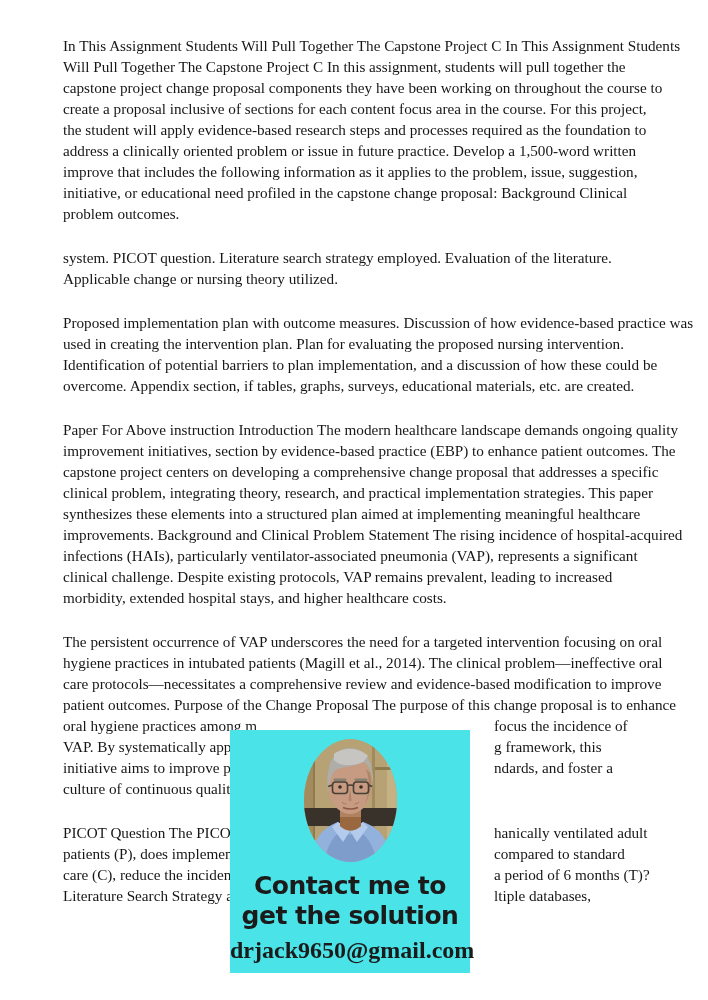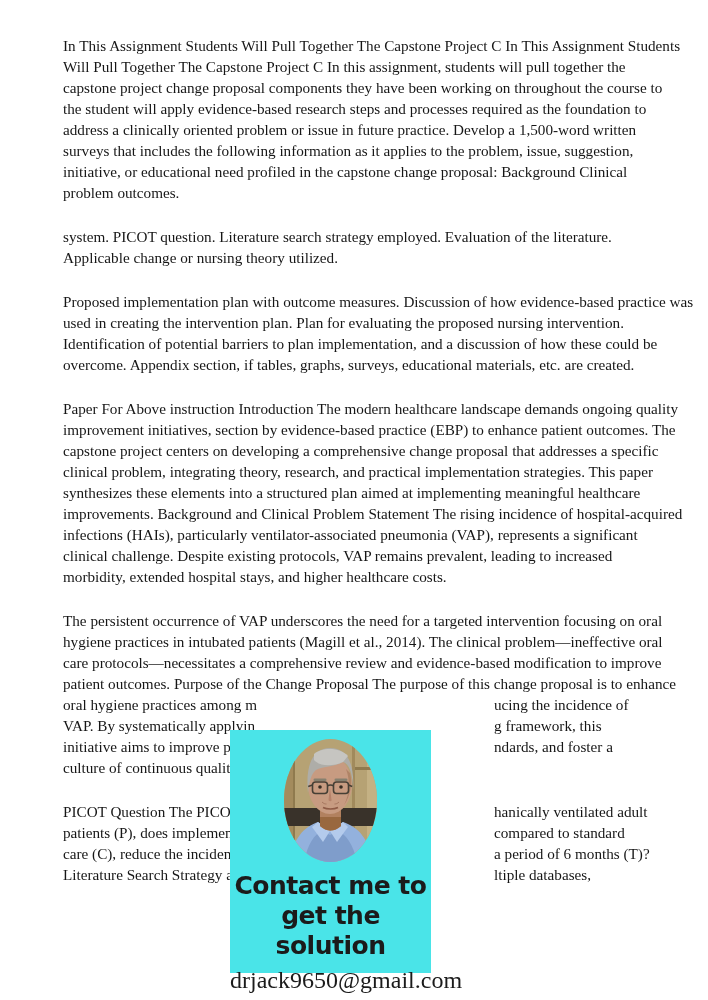--- a/index.html
+++ b/index.html
@@ -35,21 +35,21 @@
   .frag-right {
     position: absolute;
     left: 431px;
     top: 0;
   }
   
   .overlay {
     position: absolute;
     left: 230px;
     top: 730px;
-    width: 201px;
+    width: 240px;
     height: 243px;
     z-index: 5;
     text-align: center;
   }
   .photo-oval {
     width: 93px;
     height: 123px;
     margin: 9px auto 0 auto;
     border-radius: 50%;
     overflow: hidden;
@@ -58,39 +58,40 @@
   .contact-line {
     font-family: "DejaVu Sans", sans-serif;
     font-weight: bold;
     font-size: 25px;
     line-height: 30px;
     letter-spacing: -0.5px;
   }
   .contact-line.first { margin-top: 9px; }
   .contact-email {
     font-family: "Liberation Serif", serif;
-    font-weight: normal;
+    font-weight: bold;
     font-size: 24px;
     line-height: 32px;
     margin-top: 3px;
   }
 </style>
 </head>
 <body>
 
 <div class="page" style="background: rgb(255, 255, 255);">
 
   <div class="doc" style="color: rgb(22, 22, 22);">
       <div class="para">
         <div class="line">In This Assignment Students Will Pull Together The Capstone Project C In This Assignment Students</div>
         <div class="line">Will Pull Together The Capstone Project C In this assignment, students will pull together the</div>
         <div class="line">capstone project change proposal components they have been working on throughout the course to</div>
+        <div class="line">create a proposal inclusive of sections for each content focus area in the course. For this project,</div>
         <div class="line">the student will apply evidence-based research steps and processes required as the foundation to</div>
         <div class="line">address a clinically oriented problem or issue in future practice. Develop a 1,500-word written</div>
-        <div class="line">surveys that includes the following information as it applies to the problem, issue, suggestion,</div>
+        <div class="line">improve that includes the following information as it applies to the problem, issue, suggestion,</div>
         <div class="line">initiative, or educational need profiled in the capstone change proposal: Background Clinical</div>
         <div class="line">problem outcomes.</div>
       </div>
       <div class="para">
         <div class="line">system. PICOT question. Literature search strategy employed. Evaluation of the literature.</div>
         <div class="line">Applicable change or nursing theory utilized.</div>
       </div>
       <div class="para">
         <div class="line">Proposed implementation plan with outcome measures. Discussion of how evidence-based practice was</div>
         <div class="line">used in creating the intervention plan. Plan for evaluating the proposed nursing intervention.</div>
@@ -106,21 +107,21 @@
         <div class="line">improvements. Background and Clinical Problem Statement The rising incidence of hospital-acquired</div>
         <div class="line">infections (HAIs), particularly ventilator-associated pneumonia (VAP), represents a significant</div>
         <div class="line">clinical challenge. Despite existing protocols, VAP remains prevalent, leading to increased</div>
         <div class="line">morbidity, extended hospital stays, and higher healthcare costs.</div>
       </div>
       <div class="para">
         <div class="line">The persistent occurrence of VAP underscores the need for a targeted intervention focusing on oral</div>
         <div class="line">hygiene practices in intubated patients (Magill et al., 2014). The clinical problem—ineffective oral</div>
         <div class="line">care protocols—necessitates a comprehensive review and evidence-based modification to improve</div>
         <div class="line">patient outcomes. Purpose of the Change Proposal The purpose of this change proposal is to enhance</div>
-        <div class="line"><span>oral hygiene practices among m</span><span class="frag-right">ucing the incidence of</span></div>
+        <div class="line"><span>oral hygiene practices among m</span><span class="frag-right">focus the incidence of</span></div>
         <div class="line"><span>VAP. By systematically applyin</span><span class="frag-right">g framework, this</span></div>
         <div class="line"><span>initiative aims to improve patien</span><span class="frag-right">ndards, and foster a</span></div>
         <div class="line"><span>culture of continuous quality im</span><span class="frag-right"></span></div>
       </div>
       <div class="para">
         <div class="line"><span>PICOT Question The PICOT qu</span><span class="frag-right">hanically ventilated adult</span></div>
         <div class="line"><span>patients (P), does implementatio</span><span class="frag-right">compared to standard</span></div>
         <div class="line"><span>care (C), reduce the incidence o</span><span class="frag-right">a period of 6 months (T)?</span></div>
         <div class="line"><span>Literature Search Strategy and E</span><span class="frag-right">ltiple databases,</span></div>
       </div>

